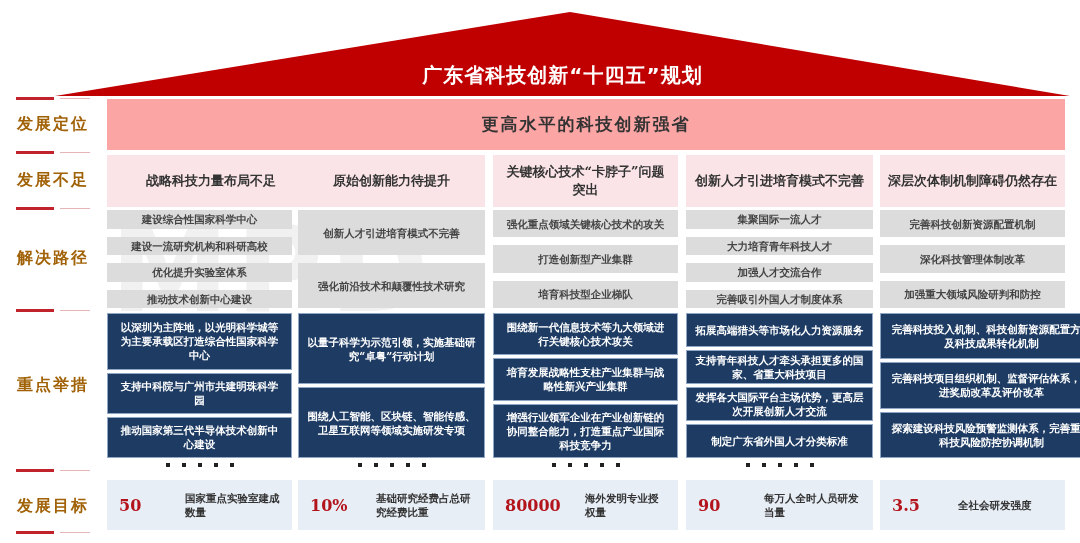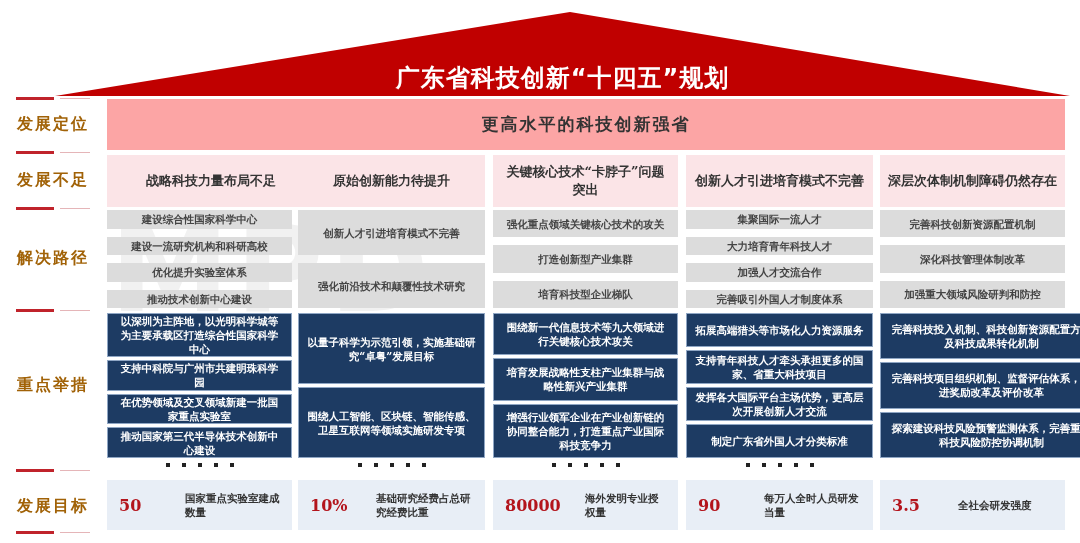--- a/index.html
+++ b/index.html
@@ -4,21 +4,21 @@
 <style>
   html, body { margin: 0; padding: 0; }
   body {
     width: 1080px; height: 543px; overflow: hidden; background: #ffffff;
     font-family: "DejaVu Serif", "Liberation Serif", serif; position: relative;
   }
   .roof { position: absolute; left: 55px; top: 12px; width: 1015px; height: 84px; }
   .roof svg { display: block; }
   .roof-title {
     position: absolute; left: 0; right: 0; top: 50px; text-align: center;
-    color: #ffffff; font-size: 24px; font-weight: bold; letter-spacing: 1px;
+    color: #ffffff; font-size: 20px; font-weight: bold; letter-spacing: 1px;
     font-family: "DejaVu Sans", "Liberation Sans", sans-serif;
   }
   .rowlabel {
     position: absolute; left: 10px; width: 86px; text-align: center;
     font-size: 16px; color: #a16207; letter-spacing: 2px; font-weight: bold;
   }
   .divider { position: absolute; left: 16px; width: 74px; height: 3px; }
   .divider .r { position: absolute; left: 0; top: 0; width: 38px; height: 3px; background: #c0232b; }
   .divider .g { position: absolute; left: 44px; top: 1px; width: 30px; height: 1px; background: #e5b5b8; }
   .position-bar {
@@ -103,42 +103,41 @@
 <div class="short" style="left:107px;width:208px">战略科技力量布局不足</div>
 <div class="sol-wrap" style="left:107px;width:185px">
   <div class="sol">建设综合性国家科学中心</div>
   <div class="sol">建设一流研究机构和科研高校</div>
   <div class="sol">优化提升实验室体系</div>
   <div class="sol">推动技术创新中心建设</div>
 </div>
 <div class="meas-wrap" style="left:107px;width:185px">
   <div class="meas" style="flex:1.4">以深圳为主阵地，以光明科学城等为主要承载区打造综合性国家科学中心</div>
   <div class="meas">支持中科院与广州市共建明珠科学园</div>
-  <div class="meas">在优势领域及交叉领域新建一批国家重点实验室</div>
   <div class="meas">推动国家第三代半导体技术创新中心建设</div>
 </div>
 <div class="dots" style="left:107px;width:185px">
     <span></span>
     <span></span>
     <span></span>
     <span></span>
     <span></span>
   </div>
 <div class="target" style="left:107px;width:185px">
   <span class="num">50</span>
   <span class="desc">国家重点实验室建成数量</span>
 </div>
 
 <div class="short" style="left:298px;width:187px">原始创新能力待提升</div>
 <div class="sol-wrap" style="left:298px;width:187px">
   <div class="sol">创新人才引进培育模式不完善</div>
   <div class="sol">强化前沿技术和颠覆性技术研究</div>
 </div>
 <div class="meas-wrap" style="left:298px;width:187px">
-  <div class="meas">以量子科学为示范引领，实施基础研究“卓粤”发展目标</div>
+  <div class="meas">以量子科学为示范引领，实施基础研究“卓粤”行动计划</div>
   <div class="meas">围绕人工智能、区块链、智能传感、卫星互联网等领域实施研发专项</div>
 </div>
 <div class="dots" style="left:298px;width:187px">
     <span></span>
     <span></span>
     <span></span>
     <span></span>
     <span></span>
   </div>
 <div class="target" style="left:298px;width:187px">

